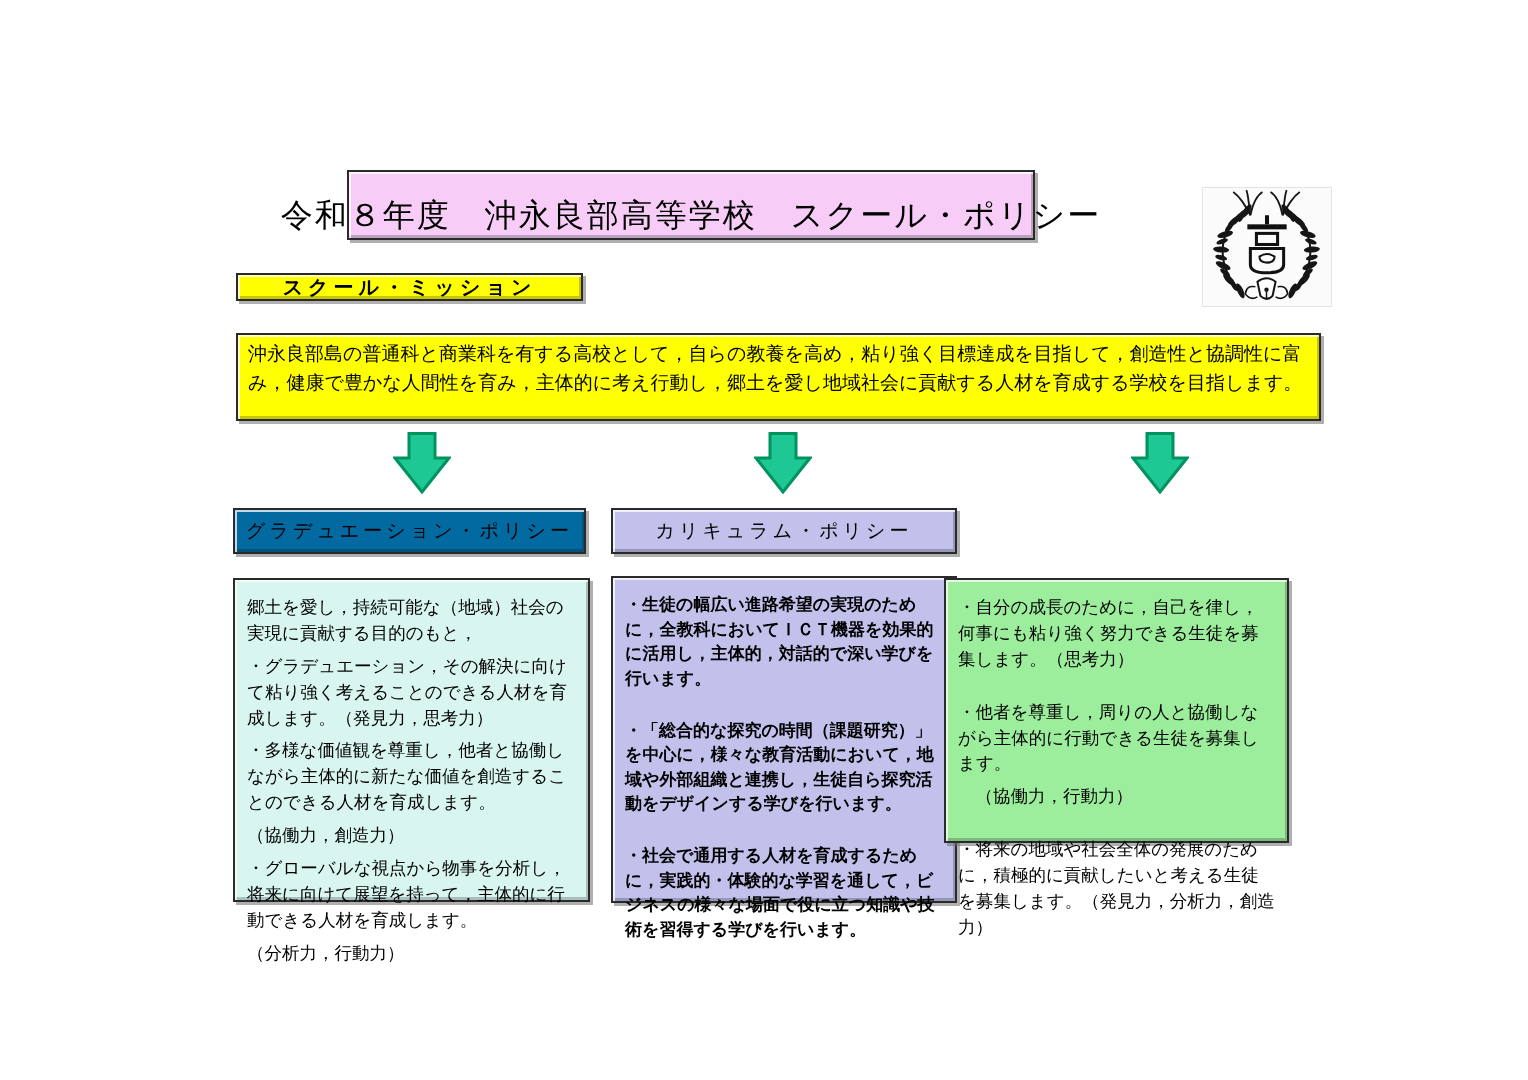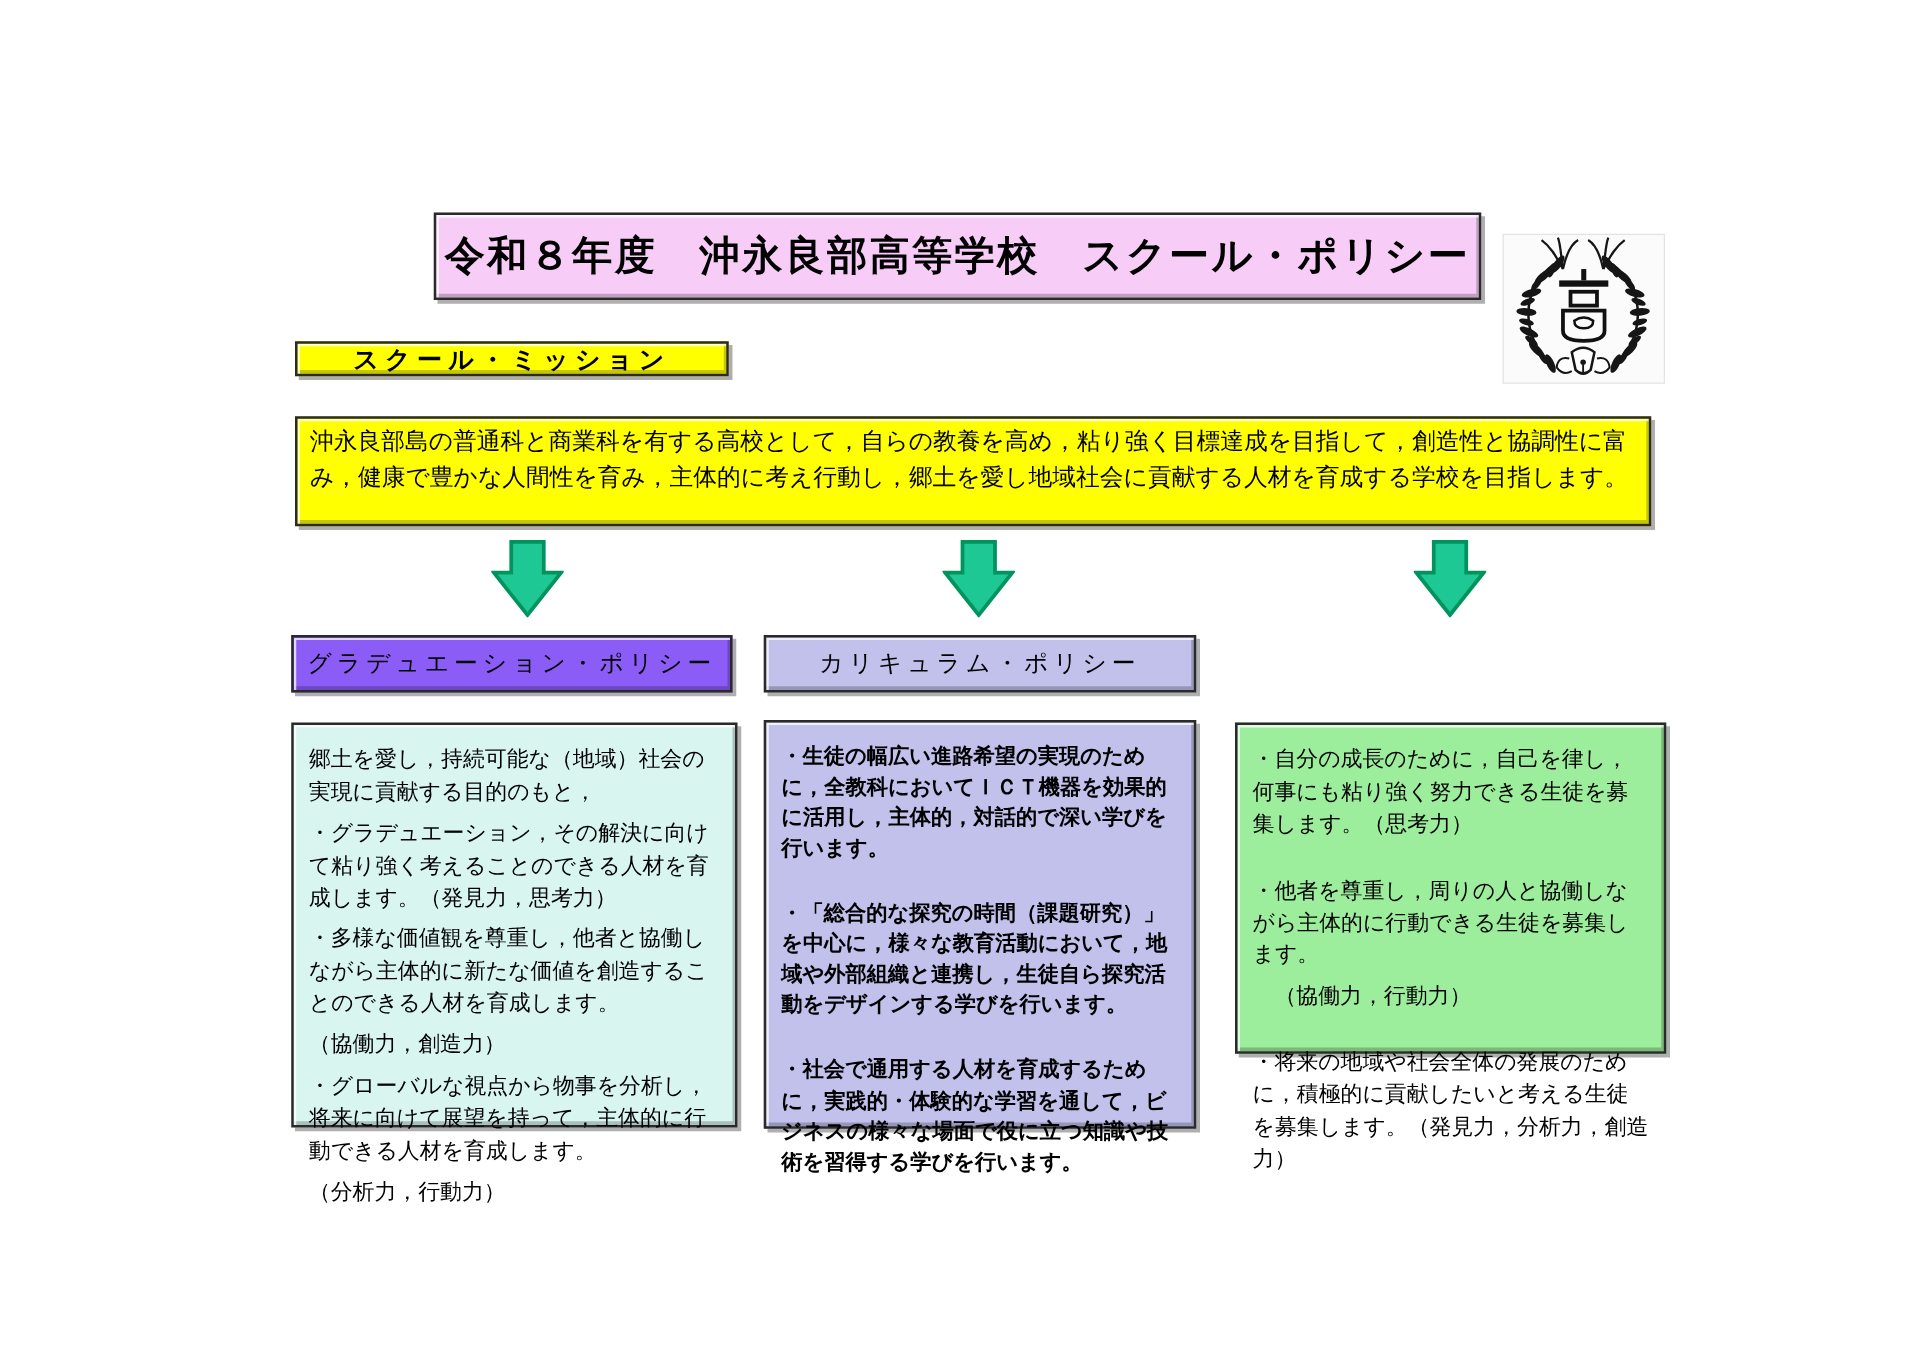--- a/index.html
+++ b/index.html
@@ -9,24 +9,24 @@
   .bevel{
     border:2px solid #2a2a2a;
     box-shadow:
       inset 2px 2px 0 rgba(255,255,255,0.75),
       inset -2px -3px 0 rgba(0,0,0,0.22),
       3px 3px 0 rgba(110,110,110,0.55);
     box-sizing:border-box;
   }
 
   .title-banner{
-    position:absolute;left:347px;top:170px;width:838px;height:70px;
+    position:absolute;left:347px;top:170px;width:688px;height:70px;
     background:#f7cdf7;
-    display:flex;align-items:center;justify-content:center;
-    font-size:32px;letter-spacing:2px;white-space:nowrap;font-weight:bold;
+    display:flex;align-items:flex-end;justify-content:center;
+    font-size:32px;letter-spacing:2px;white-space:nowrap;
   }
 
   .emblem{position:absolute;left:1203px;top:188px;width:128px;height:118px;background:#fbfbfb;
     box-shadow:0 0 0 1px #e3e3e3;}
 
   .mission-label{
     position:absolute;left:236px;top:273px;width:347px;height:28px;
     background:#ffff00;
     display:flex;align-items:center;justify-content:center;
     font-weight:bold;font-size:20px;letter-spacing:5px;
@@ -42,35 +42,35 @@
   .arrow{position:absolute;width:58px;height:62px;}
   .arrow-1{left:393px;top:432px;}
   .arrow-2{left:754px;top:432px;}
   .arrow-3{left:1131px;top:432px;}
 
   .policy-header{
     position:absolute;top:508px;height:46px;
     display:flex;align-items:center;justify-content:center;
     font-size:19px;letter-spacing:4px;white-space:nowrap;
   }
-  .policy-header.graduation{left:233px;width:353px;background:#8b5cf6;}
+  .policy-header.graduation{left:233px;width:353px;background:#0369a1;}
   .policy-header.curriculum{left:611px;width:346px;background:#c1c1ec;}
   .policy-header.admission{left:988px;width:345px;background:#9dee9c;}
 
   .policy-body{
     position:absolute;
     font-size:17.5px;line-height:1.48;
     padding:8px 12px;
   }
   .policy-body p{margin:7px 0;}
   .policy-body p.gap{margin-top:27px;}
   .policy-body.graduation{left:233px;top:578px;width:357px;height:324px;background:#d8f5f0;}
   .policy-body.curriculum{left:611px;top:576px;width:346px;height:327px;background:#c1c1ec;
     font-weight:bold;font-size:17px;line-height:1.45;}
-  .policy-body.admission{left:988px;top:578px;width:345px;height:265px;background:#9dee9c;}
+  .policy-body.admission{left:944px;top:578px;width:345px;height:265px;background:#9dee9c;}
 </style>
 </head>
 <body>
 
 <div id="page">
 
   <div class="title-banner bevel">
     <span>令和８年度　沖永良部高等学校　スクール・ポリシー</span>
   </div>
 

